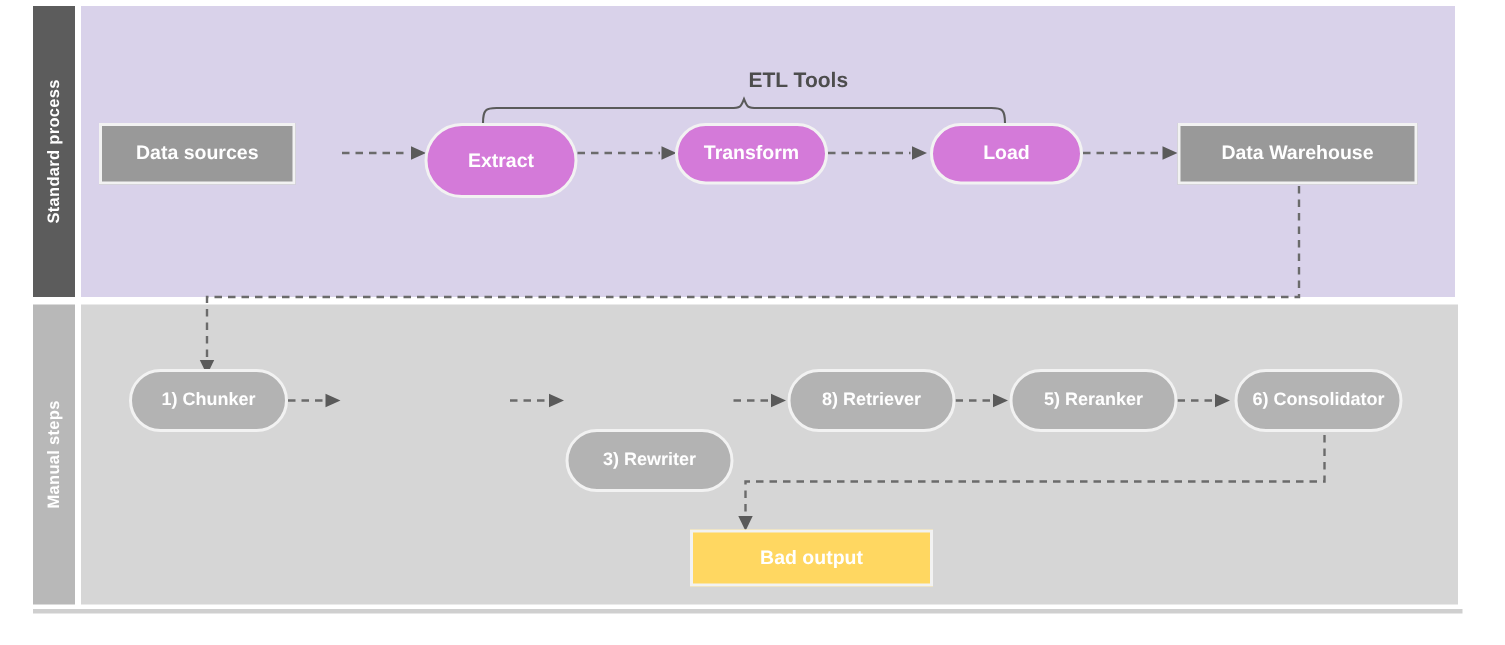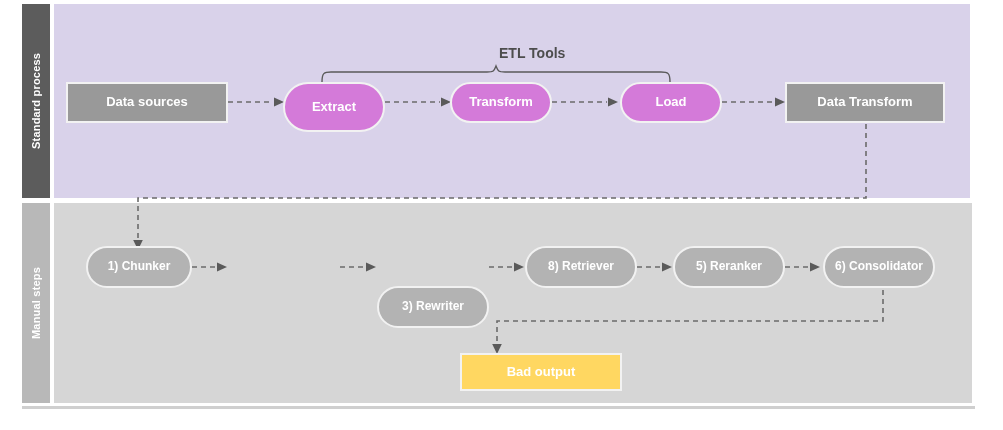--- a/index.html
+++ b/index.html
@@ -196,29 +196,29 @@
     </g>
 
     <g>
       <path class="dash" d="M 883,290 L 883,321 L 497,321 L 497,344"></path>
       <polygon class="arrow-head" points="492.2,344 501.8,344 497,354"></polygon>
     </g>
   </svg>
 
   <div class="brace-label" style="left:459px; top:45px;margin-left:40px;">ETL Tools</div>
 
-  <div class="node rect" style="left:66px; top:82px; width:162px; height:41px;">Data sources</div>
+  <div class="node rect" style="left:66px; top:82px; width:131px; height:41px;">Data sources</div>
 
   <div class="node pill-pink" style="left:283px; top:82px; width:102px; height:50px;">Extract</div>
 
   <div class="node pill-pink" style="left:450px; top:82px; width:102px; height:41px;">Transform</div>
 
   <div class="node pill-pink" style="left:620px; top:82px; width:102px; height:41px;">Load</div>
 
-  <div class="node rect" style="left:785px; top:82px; width:160px; height:41px;">Data Transform</div>
+  <div class="node rect" style="left:785px; top:82px; width:160px; height:41px;">Data Warehouse</div>
 
   <div class="node pill-gray" style="left:86px; top:246px; width:106px; height:42px;">1) Chunker</div>
 
 
   <div class="node pill-gray" style="left:377px; top:246px; width:112px; height:42px;margin-top:40px;">3) Rewriter</div>
 
   <div class="node pill-gray" style="left:525px; top:246px; width:112px; height:42px;">8) Retriever</div>
 
   <div class="node pill-gray" style="left:673px; top:246px; width:112px; height:42px;">5) Reranker</div>
 

